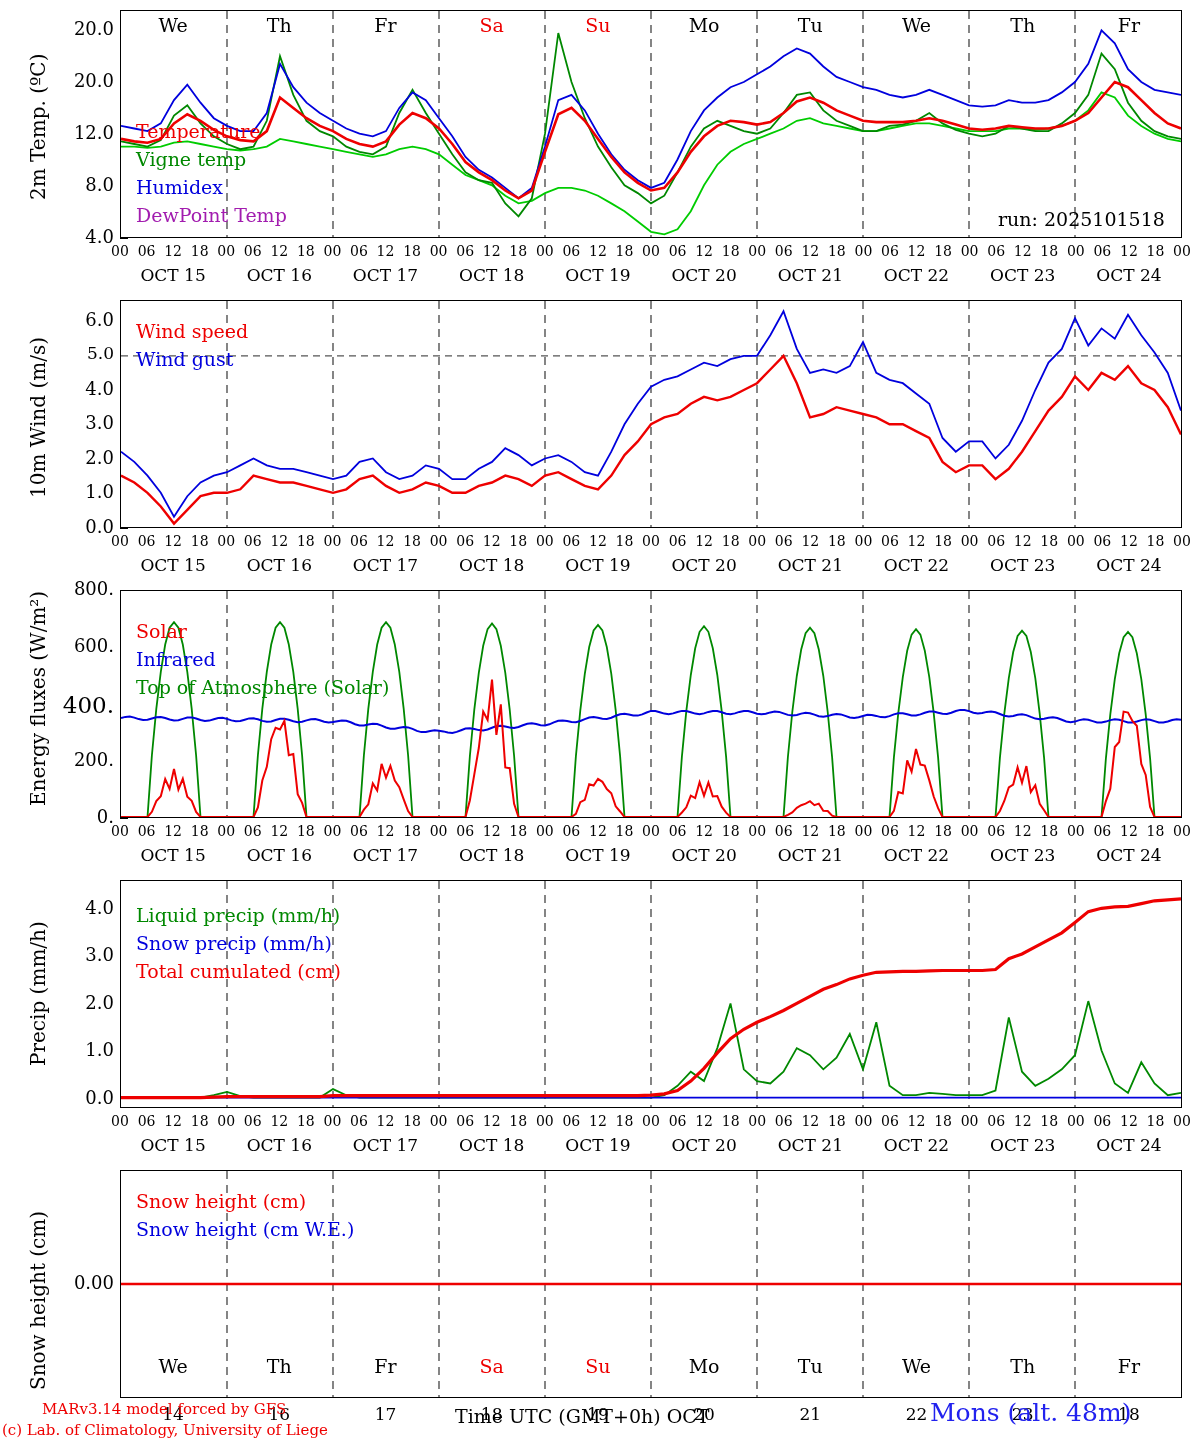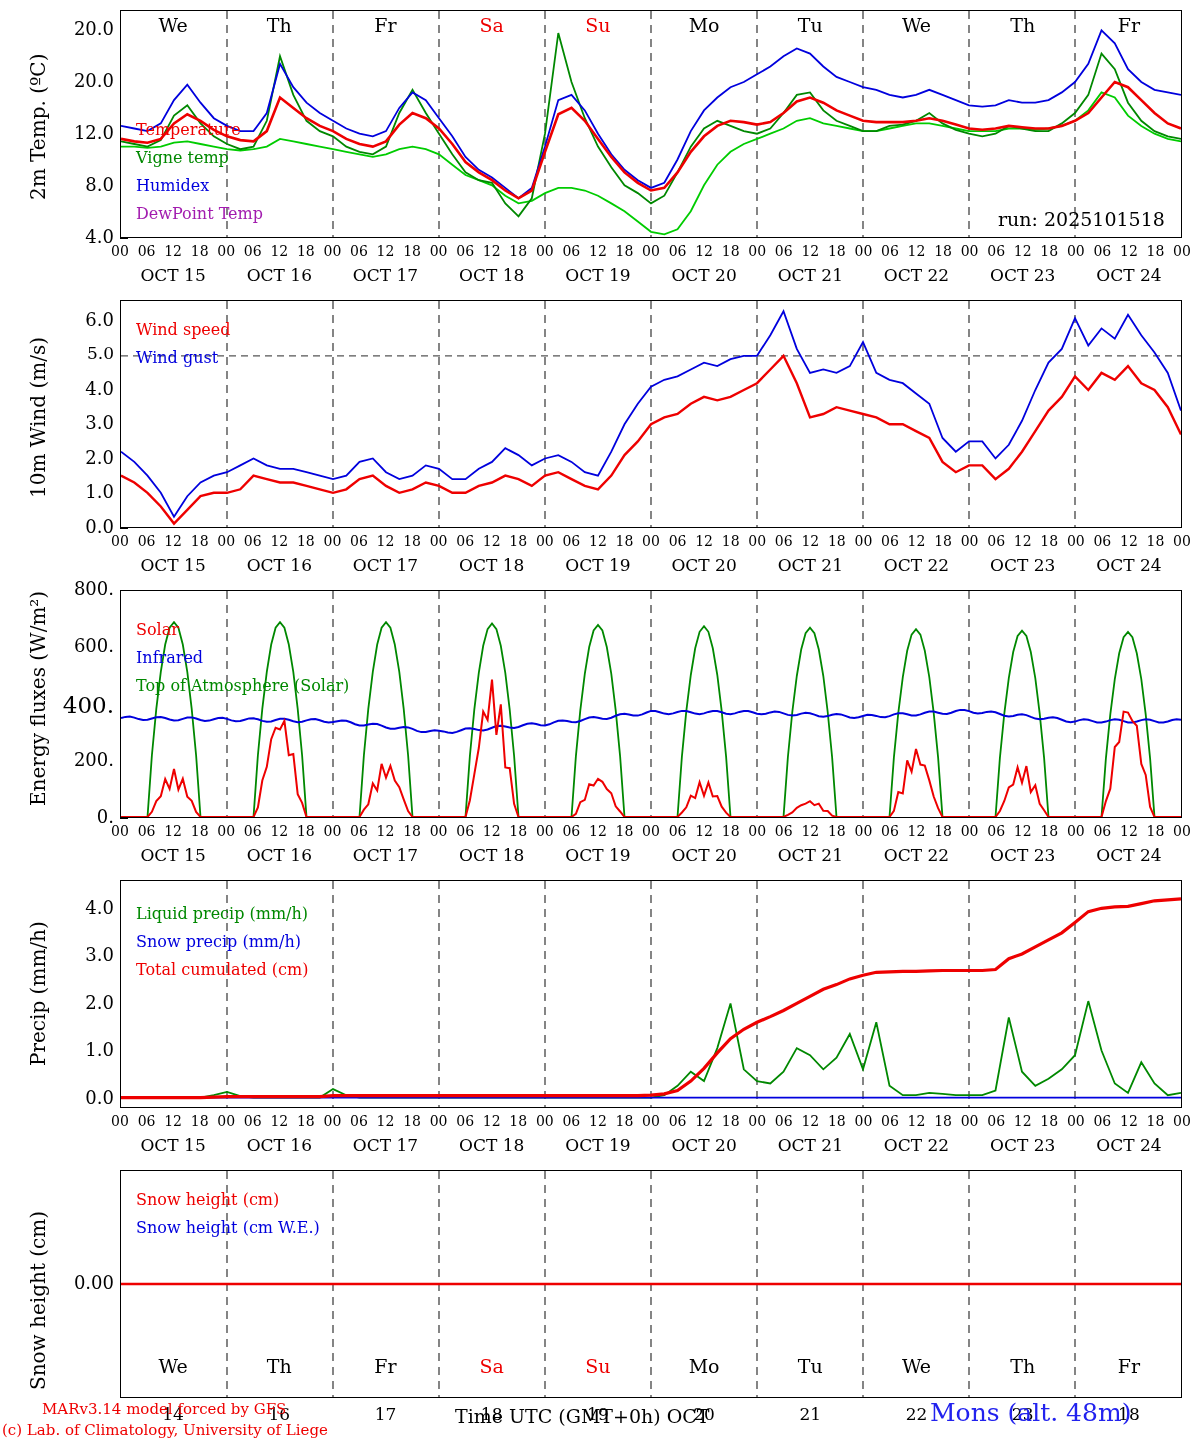--- a/index.html
+++ b/index.html
@@ -5,21 +5,21 @@
   html,body{margin:0;padding:0;background:#ffffff;}
   body{width:1194px;height:1440px;font-family:"DejaVu Serif",serif;color:#000;}
   #root{position:relative;width:1194px;height:1440px;overflow:hidden;}
   .panel{position:absolute;}
   .frame{position:absolute;border:1px solid #000;box-sizing:border-box;background:#fff;}
   svg{display:block;}
   .ylabel{position:absolute;transform-origin:0 0;white-space:nowrap;font-size:20px;}
   .tick{position:absolute;font-size:14px;text-align:center;}
   .daylab{position:absolute;font-size:17px;text-align:center;}
   .dayname{position:absolute;font-size:19px;text-align:center;}
-  .legend{position:absolute;font-size:16px;white-space:nowrap;text-align:center;}
+  .legend{position:absolute;font-size:19px;white-space:nowrap;text-align:center;}
   .red{color:#ee0000;}
   .blue{color:#0000dd;}
   .green{color:#008800;}
   .lgreen{color:#a21caf;}
   .runlab{position:absolute;font-size:19px;}
   .foot{position:absolute;font-size:15px;}
   .footbig{position:absolute;font-size:25px;}
   .axtitle{position:absolute;font-size:19px;}
 </style>
 </head>

